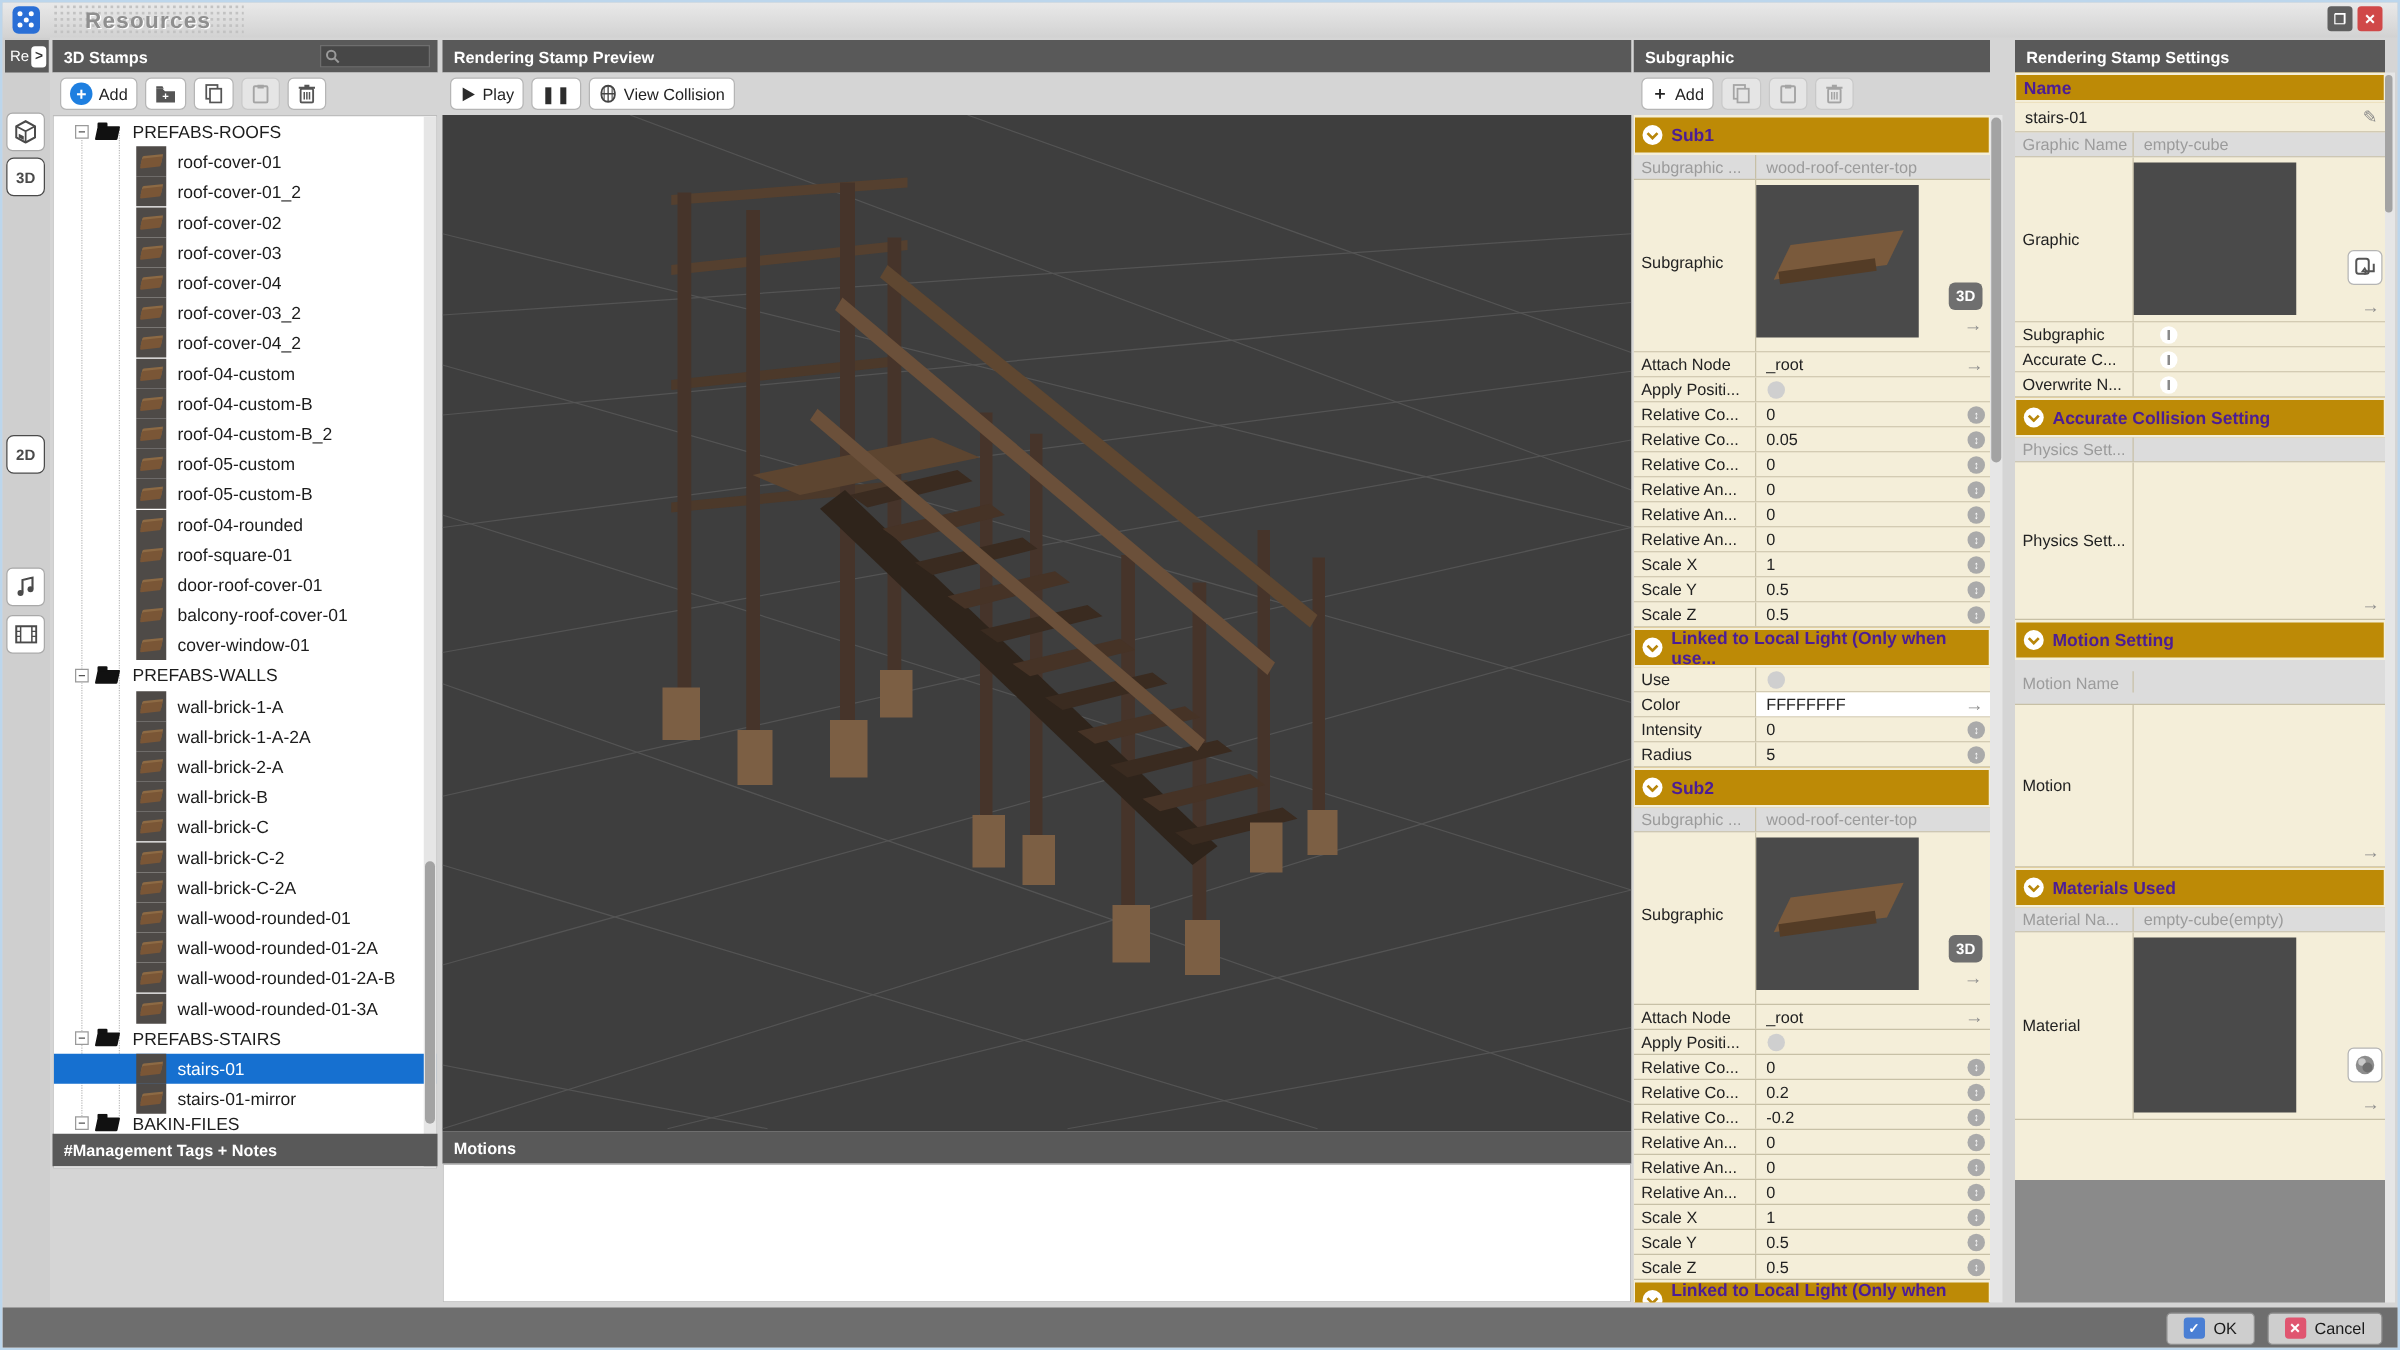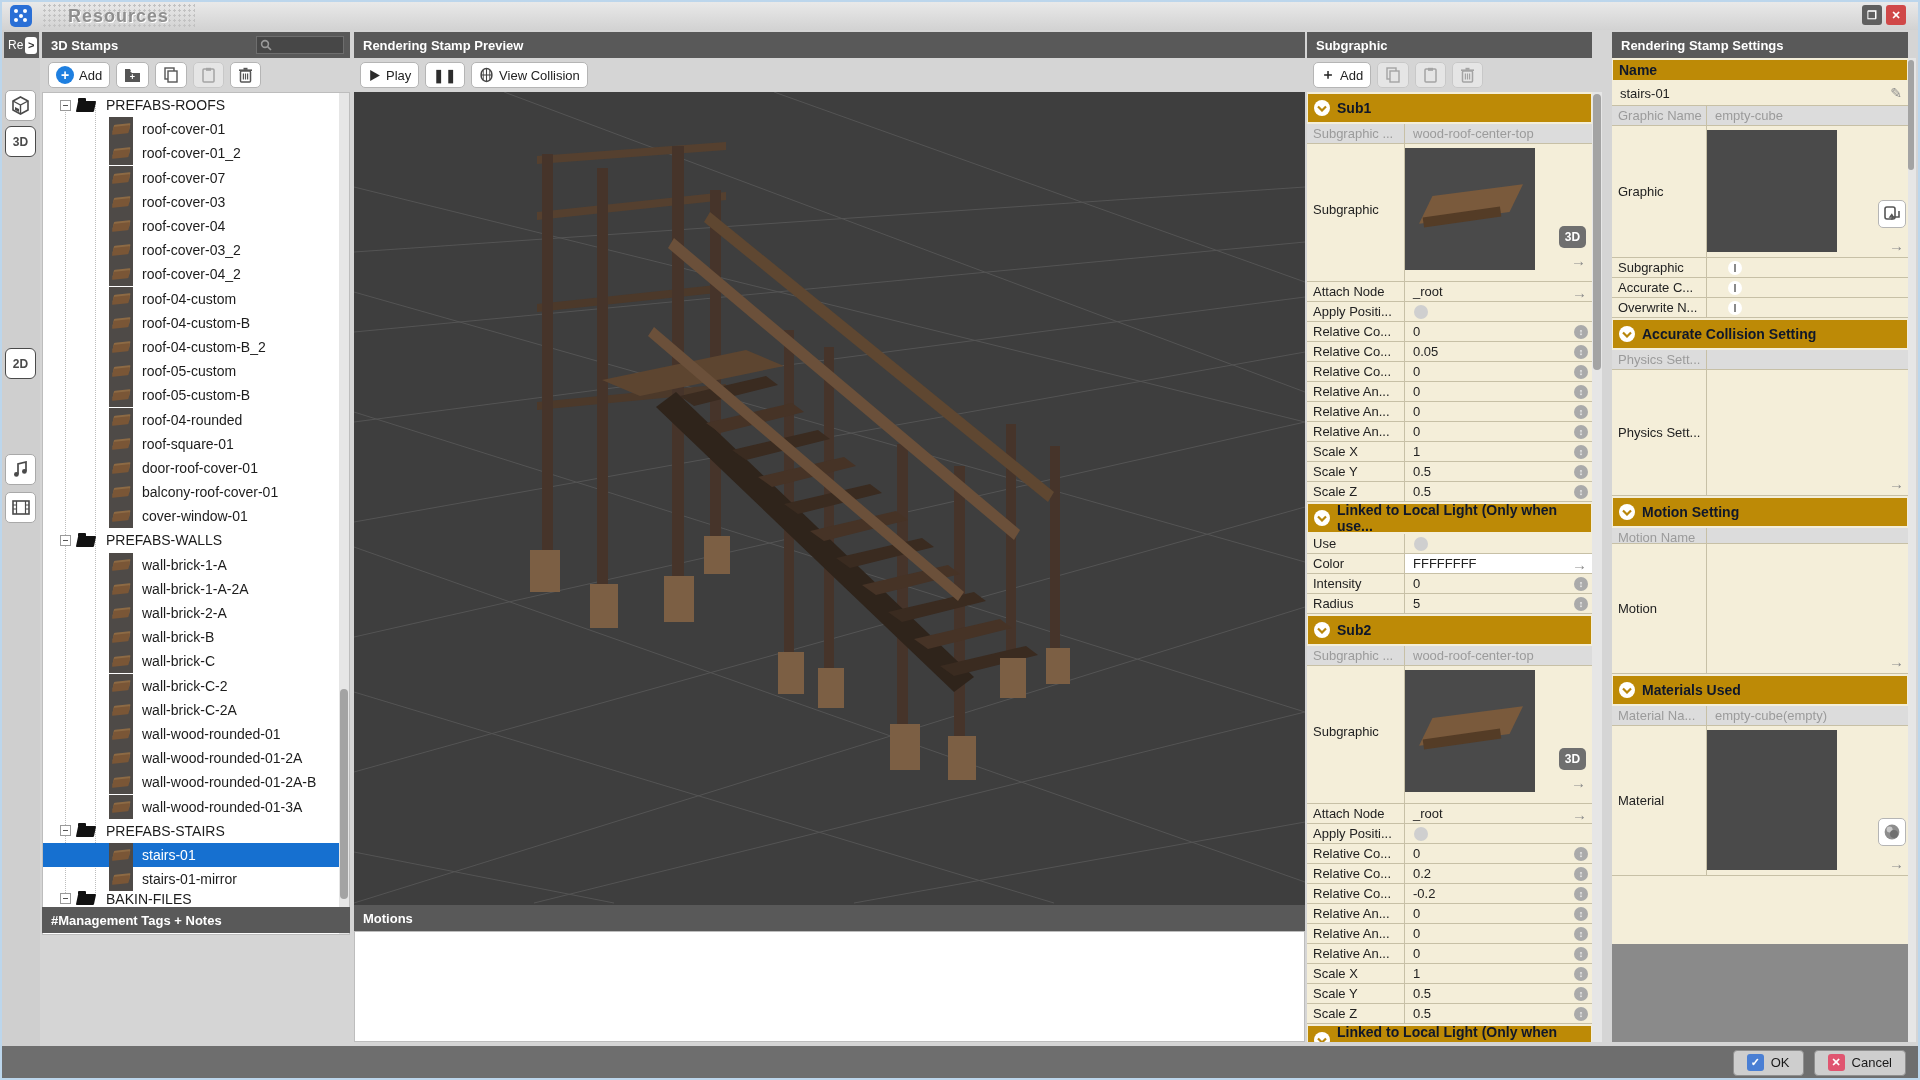--- a/index.html
+++ b/index.html
@@ -50,21 +50,21 @@
   #motionshead{left:0;top:873px;}
   #motionsarea{left:0;top:899px;width:951px;height:111px;background:#fff;border:1px solid #bdbdbd;}
   .pauseglyph{font-size:13px;font-weight:bold;color:#2d2d2d;letter-spacing:1px;}
   
   .props{background:#f4eed9;overflow:hidden;}
   .prow{position:relative;display:flex;border-bottom:1px solid #c7c0a6;background:#f4eed9;}
   .prow .pl{flex:0 0 98px;padding:2px 4px 0 6px;font-size:13px;color:#222;border-right:1px solid #c7c0a6;overflow:hidden;white-space:nowrap;}
   .prow .pv{flex:1;position:relative;font-size:13px;color:#222;padding:2px 4px 0 8px;white-space:nowrap;}
   .prow.gray{background:#dcdcdc;}
   .prow.gray .pl,.prow.gray .pv{color:#9b9b9b;}
-  .goldbar{position:relative;display:flex;align-items:center;gap:7px;background:#bd8a06;color:#0f172a;font-size:14px;font-weight:bold;padding:0 6px;border:2px solid #f4eed9;border-left-width:1px;border-right-width:1px;}
+  .goldbar{position:relative;display:flex;align-items:center;gap:7px;background:#bd8a06;color:#4c1d95;font-size:14px;font-weight:bold;padding:0 6px;border:2px solid #f4eed9;border-left-width:1px;border-right-width:1px;}
   .goldbar.plain{font-weight:bold;}
   .chev{width:16px;height:16px;border-radius:50%;background:#fff;display:flex;align-items:center;justify-content:center;flex:0 0 auto;}
   .chev svg{display:block;}
   .spin{position:absolute;right:4px;top:50%;transform:translateY(-50%);width:14px;height:14px;border-radius:50%;background:#aaa;color:#fff;font-size:9px;line-height:14px;text-align:center;}
   .arrow{position:absolute;right:5px;top:50%;transform:translateY(-50%);color:#8b8b8b;font-size:15px;font-weight:bold;line-height:1;}
   .tgl{position:relative;width:36px;height:16px;border-radius:8px;background:#6b6b6b;margin-top:1px;}
   .tgl i{position:absolute;top:1px;width:14px;height:14px;border-radius:50%;background:#cfcfcf;}
   .tgl.off i{left:1px;}
   .tgl.on i{left:13px;background:#fff;}
   .tgl.on i:after{content:"";position:absolute;left:6px;top:3px;width:2px;height:8px;background:#8a8a8a;}
@@ -207,21 +207,21 @@
           <div class="trow">
             <span class="thumb">
               <i></i>
             </span>
             <span class="lbl">roof-cover-01_2</span>
           </div>
           <div class="trow">
             <span class="thumb">
               <i></i>
             </span>
-            <span class="lbl">roof-cover-07</span>
+            <span class="lbl">roof-cover-02</span>
           </div>
           <div class="trow">
             <span class="thumb">
               <i></i>
             </span>
             <span class="lbl">roof-cover-03</span>
           </div>
           <div class="trow">
             <span class="thumb">
               <i></i>
@@ -778,21 +778,21 @@
           </div>
         </div>
         <div class="goldbar" style="height: 32px;">
           <span class="chev">
             <svg width="10" height="7" viewBox="0 0 10 7">
               <polyline points="1,1.5 5,5.5 9,1.5" fill="none" stroke="#b8860b" stroke-width="2.2"></polyline>
             </svg>
           </span>
           <span>Motion Setting</span>
         </div>
-        <div class="prow gray" style="height: 16px;">
+        <div class="prow gray" style="height: 36px; align-items: center;">
           <div class="pl" style="flex-basis: 95px;">Motion Name</div>
           <div class="pv"></div>
         </div>
         <div class="prow" style="height: 130px;">
           <div class="pl" style="flex-basis: 95px; padding-top: 57px;">Motion</div>
           <div class="pv">
             <span style="position: absolute; right: 4px; bottom: 3px; color: rgb(139, 139, 139); font-size: 15px; font-weight: bold;">→</span>
           </div>
         </div>
         <div class="goldbar" style="height: 32px;">

